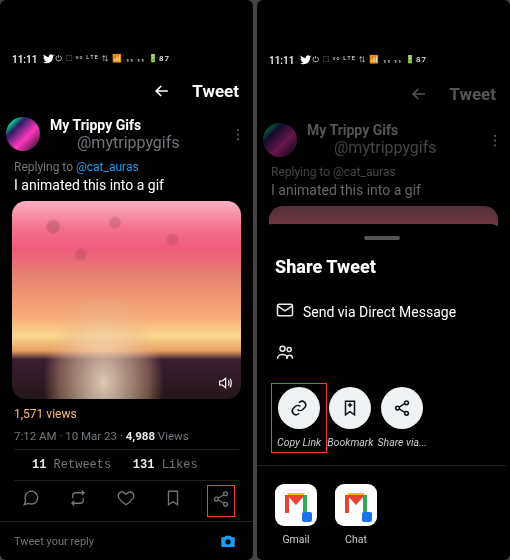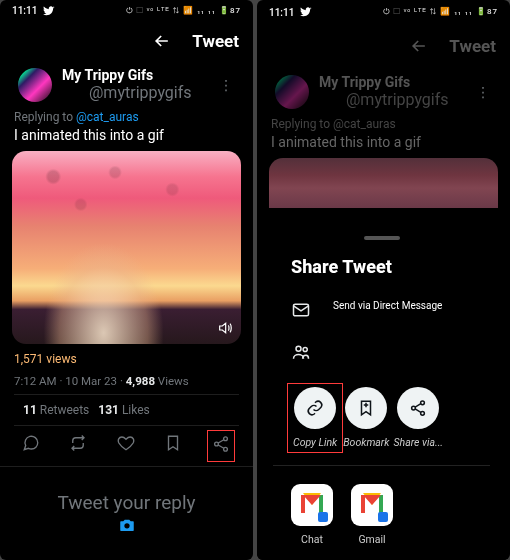--- a/index.html
+++ b/index.html
@@ -20,45 +20,46 @@
     position: relative;
     display: flex;
     flex-direction: column;
     border-radius: 6px;
     overflow: hidden;
   }
   .statusbar {
     height: 24px;
     display: flex;
     align-items: center;
-    justify-content: space-between;
+    justify-content: flex-start;
     padding: 0 12px;
     font-size: 10px;
     font-weight: 500;
+    margin-top: 48px;
   }
   .status-left, .status-right { display: flex; align-items: center; gap: 6px; }
   .status-icons { font-size: 8px; letter-spacing: 1px; opacity: .9; }
   .header {
     height: 44px;
     display: flex;
     align-items: center;
     gap: 20px;
     padding: 0 14px;
     font-size: 17px;
     font-weight: 700;
     justify-content: flex-end;
   }
   .header svg { width: 20px; height: 20px; fill: none; stroke: #fff; stroke-width: 2; }
   .dimmed .header { color: #555; }
   .dimmed .header svg { stroke: #555; }
   .tweet-head {
     display: flex;
     align-items: center;
     gap: 10px;
-    padding: 6px 18px;
+    padding: 6px 6px;
   }
   .avatar {
     width: 34px;
     height: 34px;
     border-radius: 50%;
     background: linear-gradient(135deg, #00ff9d 12%, #2e1b64 30%, #ff37c0 60%, #0a0a0a 100%);
     flex-shrink: 0;
   }
   .name-block { flex: 1; }
   .display-name { font-size: 14px; font-weight: 700; }
@@ -98,59 +99,58 @@
     height: 50px;
     border-radius: 14px 14px 0 0;
     margin: 0 12px;
     background: linear-gradient(#53303a 0%, #6f3540 35%, #814551 60%, #6a3948 100%);
   }
   .vol-icon { position: absolute; right: 8px; bottom: 8px; width: 16px; height: 16px; }
   .views { padding: 8px 14px 2px; font-size: 12px; color: #fdba74; }
   .timestamp { padding: 6px 14px; font-size: 11.5px; color: #71767b; }
   .timestamp .bold { color: #e7e9ea; font-weight: 700; }
   .divider { border: none; border-top: 1px solid #1e1e1e; margin: 0 14px; }
-  .engagement { padding: 8px 23px; font-size: 12px; color: #71767b; }
+  .engagement { padding: 8px 32px; font-size: 12px; color: #71767b; font-family: Liberation Mono, monospace; }
   .engagement b { color: #e7e9ea; font-weight: 700; }
   .actions {
     display: flex;
     justify-content: space-between;
     padding: 8px 22px;
   }
   .action-icon { width: 18px; height: 18px; stroke: #71767b; fill: none; stroke-width: 1.8; }
   .highlight-box { border: 1.5px solid #ff3b3b; padding: 4px; margin: -4px; }
   .reply-bar {
     border-top: 1px solid #1e1e1e;
-    padding: 24px 14px;
+    padding: 8px 14px;
     display: flex;
     align-items: center;
     justify-content: space-between;
-    font-size: 19px;
+    font-size: 11px;
     color: #71767b;
-    flex-direction: column;
   }
   .camera-btn { width: 22px; height: 22px; border-radius: 50%; display: flex; align-items: center; justify-content: center; }
   .camera-btn svg { width: 18px; height: 18px; fill: #1d9bf0; }
   
   .sheet {
     position: absolute;
     left: 0; right: 4px; bottom: 0;
     background: #000;
     border-radius: 16px 16px 0 0;
-    padding: 12px 16px 14px;
+    padding: 12px 0 14px;
   }
   .sheet-handle {
     width: 36px; height: 4px; background: #555; border-radius: 2px; margin: 0 auto 12px;
   }
   .sheet-title { font-size: 18px; font-weight: 800; padding: 4px 18px 12px; }
   .sheet-row {
     display: flex;
-    align-items: flex-start;
-    gap: 22px;
+    align-items: flex-end;
+    gap: 8px;
     padding: 11px 18px;
-    font-size: 10px;
+    font-size: 14px;
   }
   .sheet-row svg { width: 20px; height: 20px; stroke: #e7e9ea; fill: none; stroke-width: 1.8; }
   .circle-row { display: flex; gap: 4px; padding: 14px 18px 6px; font-style: italic; }
   .circle-item { display: flex; flex-direction: column; align-items: center; gap: 7px; font-size: 10.5px; color: #ccc; }
   .circle {
     width: 42px; height: 42px; border-radius: 50%;
     background: #eff3f4;
     display: flex; align-items: center; justify-content: center;
   }
   .circle svg { width: 18px; height: 18px; stroke: #0f1419; fill: none; stroke-width: 2; }
@@ -373,26 +373,26 @@
     <hr class="sheet-divider">
 
     <div class="app-row">
       <div class="app-item">
         <div class="app-icon">
             <div class="gmail-m">
               <span></span>
             </div>
             <div class="gmail-badge"></div>
           </div>
-        <span>Chat</span>
+        <span>Gmail</span>
       </div>
       <div class="app-item">
         <div class="app-icon">
             <div class="gmail-m">
               <span></span>
             </div>
             <div class="gmail-badge"></div>
           </div>
-        <span>Gmail</span>
+        <span>Chat</span>
       </div>
     </div>
   </div>
 </div>
 
 </body></html>

